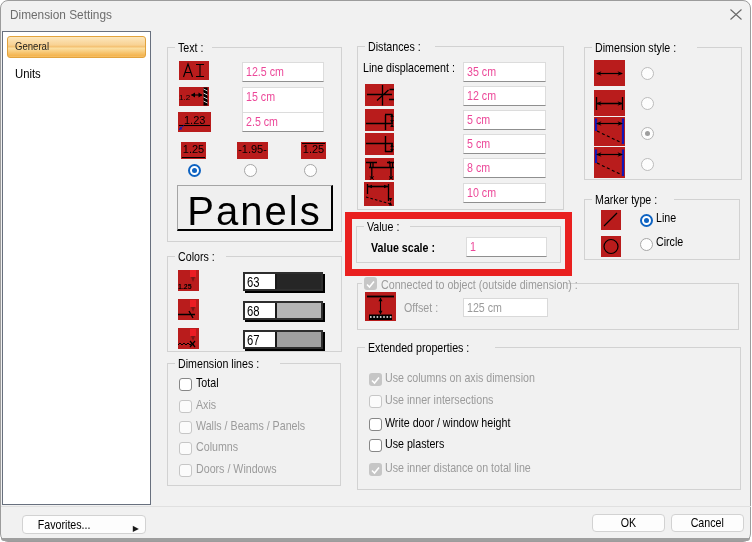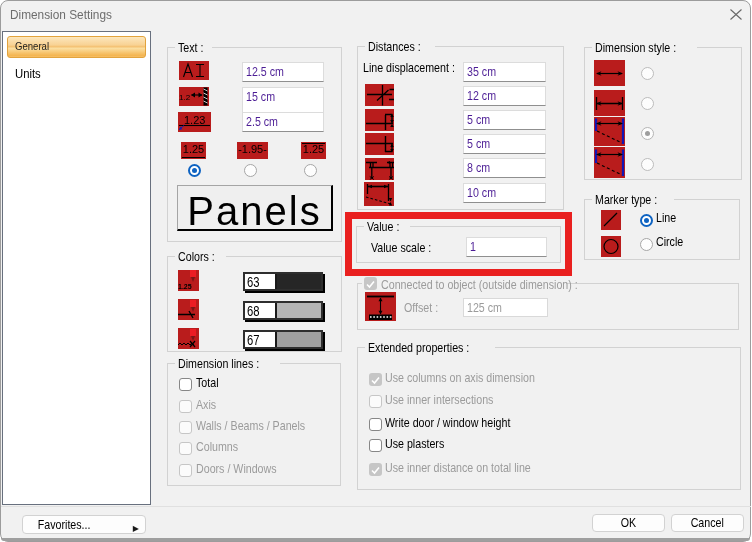--- a/index.html
+++ b/index.html
@@ -9,21 +9,21 @@
 #title{position:absolute;left:10px;top:7px;font-size:13px;color:#6d6d6d;}
 #closex{position:absolute;left:730px;top:9px;width:12px;height:11px;}
 .t{display:inline-block;transform:scaleX(0.82);transform-origin:0 50%;white-space:nowrap;}
 .tc{display:inline-block;transform:scaleX(0.82);transform-origin:50% 50%;white-space:nowrap;}
 #lb{position:absolute;left:2px;top:31px;width:149px;height:474px;background:#fff;border:1px solid #68707e;box-sizing:border-box;}
 #gen{position:absolute;left:4px;top:4px;width:139px;height:22px;border:1px solid #e2a33d;border-radius:3px;box-sizing:border-box;background:linear-gradient(#fce7bd,#f8d294 40%,#f4c070 49%,#fbdfa2 56%,#f4b551 92%,#f6bf66);}
 #gen .gtxt{position:absolute;left:7px;top:3px;font-size:11px;color:#1c1c1c;}
 #units{position:absolute;left:12px;top:34px;font-size:13px;color:#000;}
 .grp{position:absolute;border:1px solid #d2d2d2;box-sizing:border-box;}
 .glab{position:absolute;top:-8px;left:7px;background:#f1f1f1;padding:0 3px;font-size:13px;color:#000;line-height:15px;white-space:nowrap;}
-.fld{position:absolute;background:#fff;border:1px solid #dcdcdc;border-bottom:1px solid #8f8f8f;box-sizing:border-box;font-size:13px;color:#4c1d95;line-height:18px;padding-left:3px;white-space:nowrap;}
+.fld{position:absolute;background:#fff;border:1px solid #dcdcdc;border-bottom:1px solid #8f8f8f;box-sizing:border-box;font-size:13px;color:#ec4899;line-height:18px;padding-left:3px;white-space:nowrap;}
 .fldd{position:absolute;background:#fff;border:1px solid #d9d9d9;box-sizing:border-box;font-size:13px;color:#9b9b9b;line-height:17px;padding-left:3px;white-space:nowrap;}
 .ico{position:absolute;background:#b91c1c;}
 .lbl{position:absolute;font-size:13px;color:#000;white-space:nowrap;}
 .lbg{position:absolute;font-size:13px;color:#9b9b9b;white-space:nowrap;}
 .cb{position:absolute;width:13px;height:13px;box-sizing:border-box;border:1px solid #878787;border-radius:3px;background:#fff;}
 .cbd{position:absolute;width:13px;height:13px;box-sizing:border-box;border:1px solid #c6c6c6;border-radius:3px;background:#fbfbfb;}
 .cbdc{position:absolute;width:13px;height:13px;box-sizing:border-box;border-radius:3px;background:#c6c6c6;}
 .rad{position:absolute;width:13px;height:13px;box-sizing:border-box;border-radius:50%;background:#fff;border:2px solid #0e63c2;}
 .rad:after{content:"";position:absolute;left:2px;top:2px;width:5px;height:5px;border-radius:50%;background:#0e63c2;}
 .radu{position:absolute;width:13px;height:13px;box-sizing:border-box;border-radius:50%;background:#fdfdfd;border:1px solid #a6a6a6;}
@@ -200,21 +200,21 @@
     </g>
     <path d="M4,4.5 l4,-1.7 v3.4 z" fill="#000"></path>
     <path d="M24,4.5 l-4,-1.7 v3.4 z" fill="#000"></path>
     <path d="M26.5,19.5 l-1.7,-3.4 h3.4 z" fill="#000"></path>
     <path d="M26.5,20 l-1.7,3.4 h3.4 z" fill="#000"></path>
   </svg>
 </div>
 
 <div class="grp" style="left:356px;top:226px;width:205px;height:37px;z-index:51;">
   <div class="glab" style="z-index:52;"><span class="t">Value&nbsp;:</span></div>
-  <div class="lbl" style="left:14px;top:13px;"><span class="t">Value scale&nbsp;:</span></div>
+  <div class="lbl" style="left:14px;top:13px;font-weight:bold;"><span class="t">Value scale&nbsp;:</span></div>
   <div class="fld" style="left:109px;top:10px;width:81px;height:20px;"><span class="t">1</span></div>
 </div>
 
 <div class="grp" style="left:357px;top:283px;width:382px;height:47px;">
   <div class="glab" style="left:4px;top:-7px;height:14px;"><span style="display:inline-block;width:198px;"></span></div>
 </div>
 <div class="cbdc" style="left:364px;top:277px;"><svg width="13" height="13" viewBox="0 0 13 13">
       <path d="M3,6.5 L5.5,9 L10,3.5" stroke="#fff" stroke-width="1.6" fill="none"></path>
     </svg></div>
 <div class="lbg" style="left:381px;top:277px;"><span class="t">Connected to object (outside dimension)&nbsp;:</span></div>

